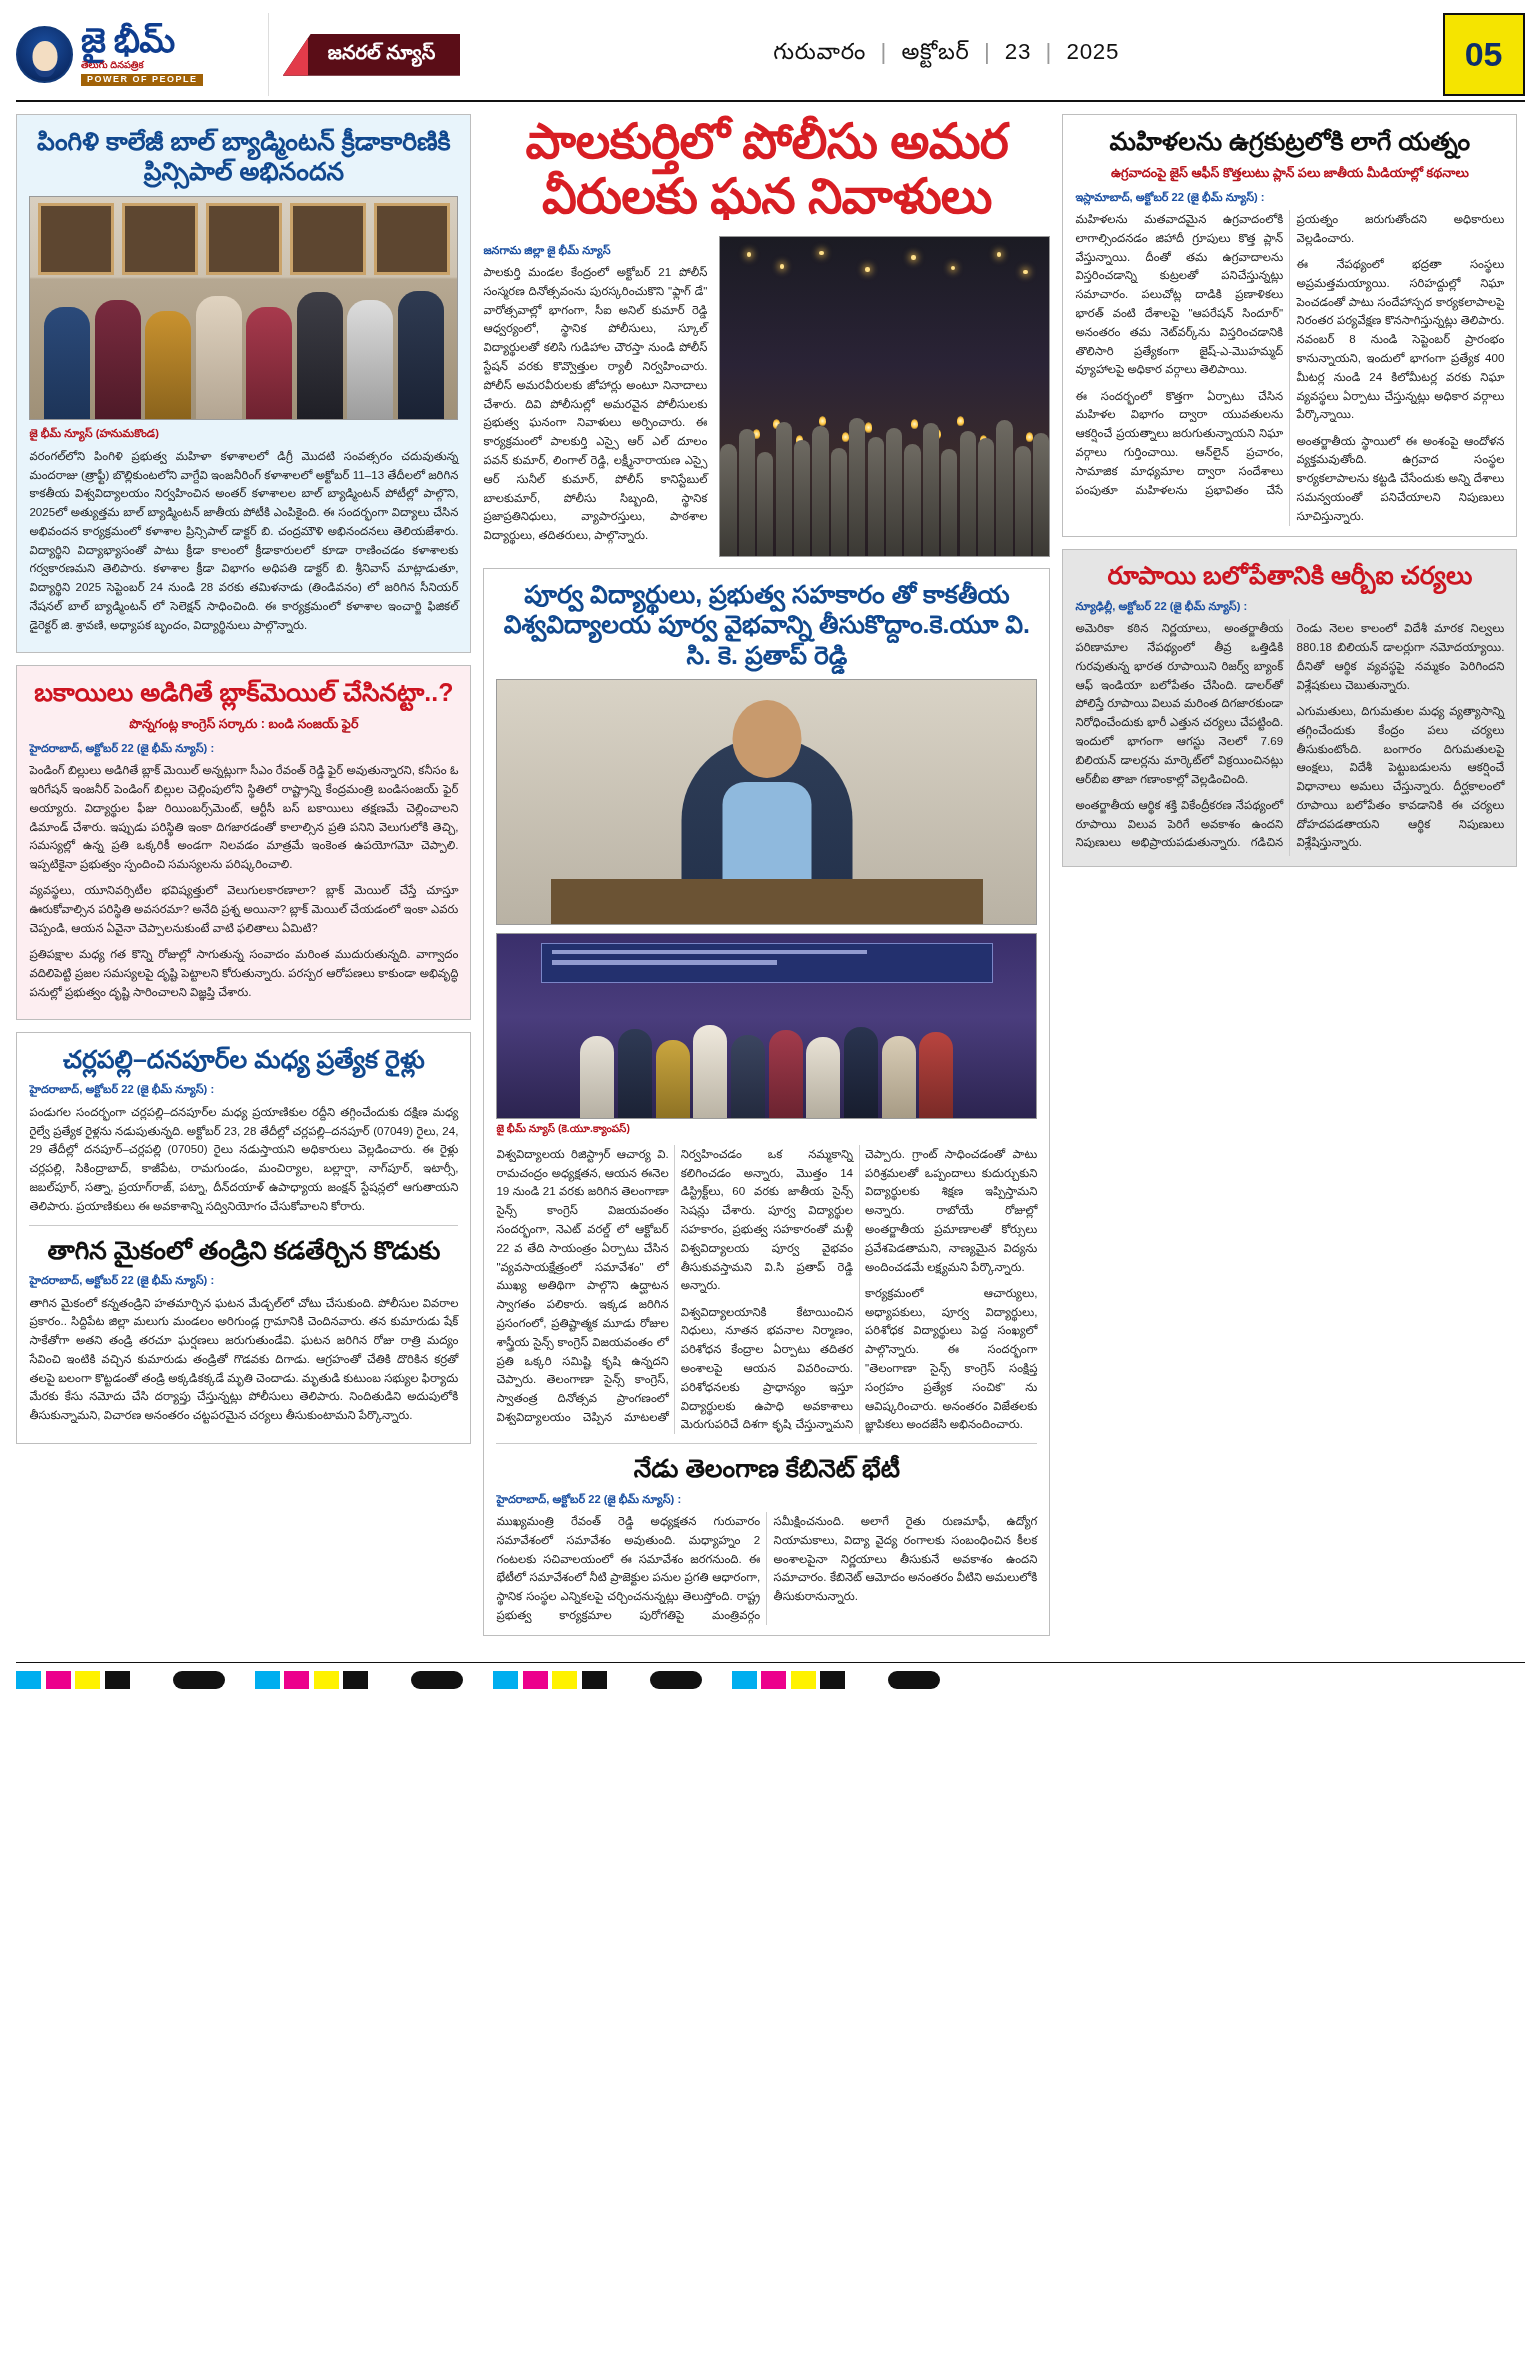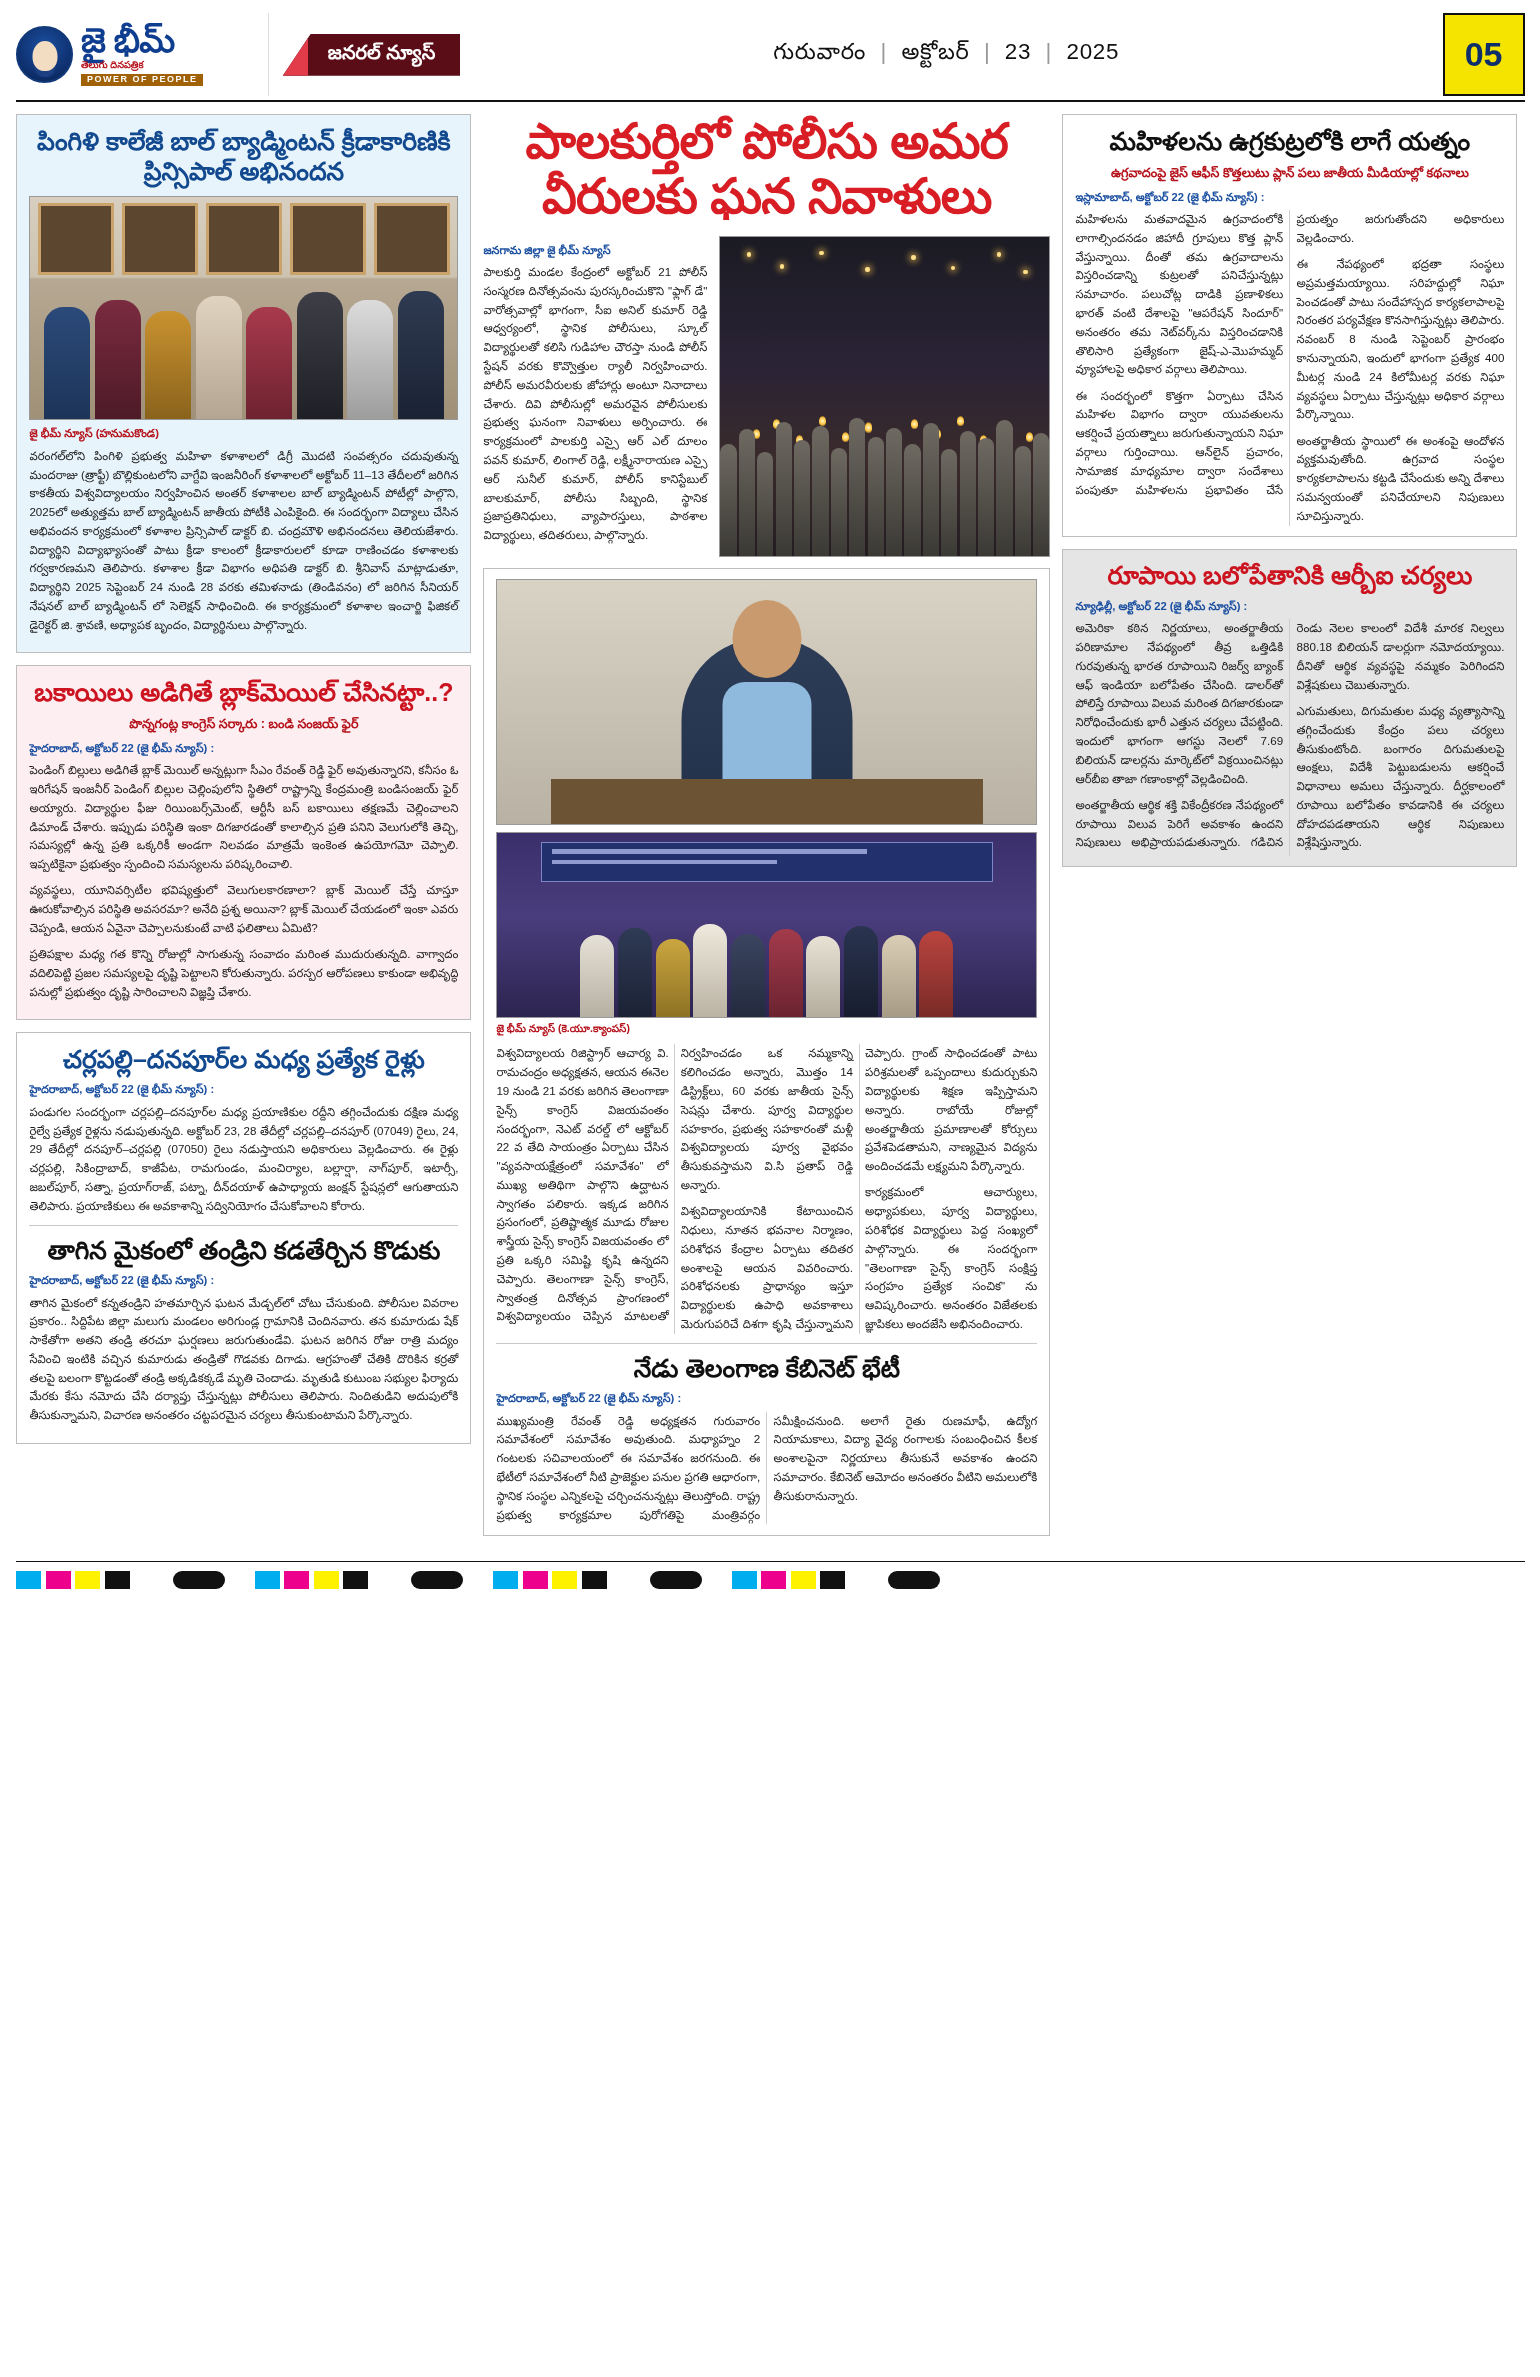--- a/index.html
+++ b/index.html
@@ -414,20 +414,21 @@
                 <i style="height:118px"></i>
               <i style="height:136px"></i>
                 <i style="height:110px"></i>
                 <i style="height:123px"></i>
             </div>
           </div>
         </div>
       </div>
 
       <div class="tbox tint-white" style="margin-top:10.4px">
+        <h2 class="sub-head blue2">పూర్వ విద్యార్థులు, ప్రభుత్వ సహకారం తో కాకతీయ విశ్వవిద్యాలయ పూర్వ వైభవాన్ని తీసుకొద్దాం.కె.యూ వి. సి. కె. ప్రతాప్ రెడ్డి</h2>
         <div class="photo ph-speaker">
           <div class="man"></div>
           <div class="shirt"></div>
           <div class="head"></div>
           <div class="podium"></div>
         </div>
         <div style="height:7.5px"></div>
         <div class="photo ph-stage">
           <div class="banner">
             <span class="line" style="width:70%"></span>

